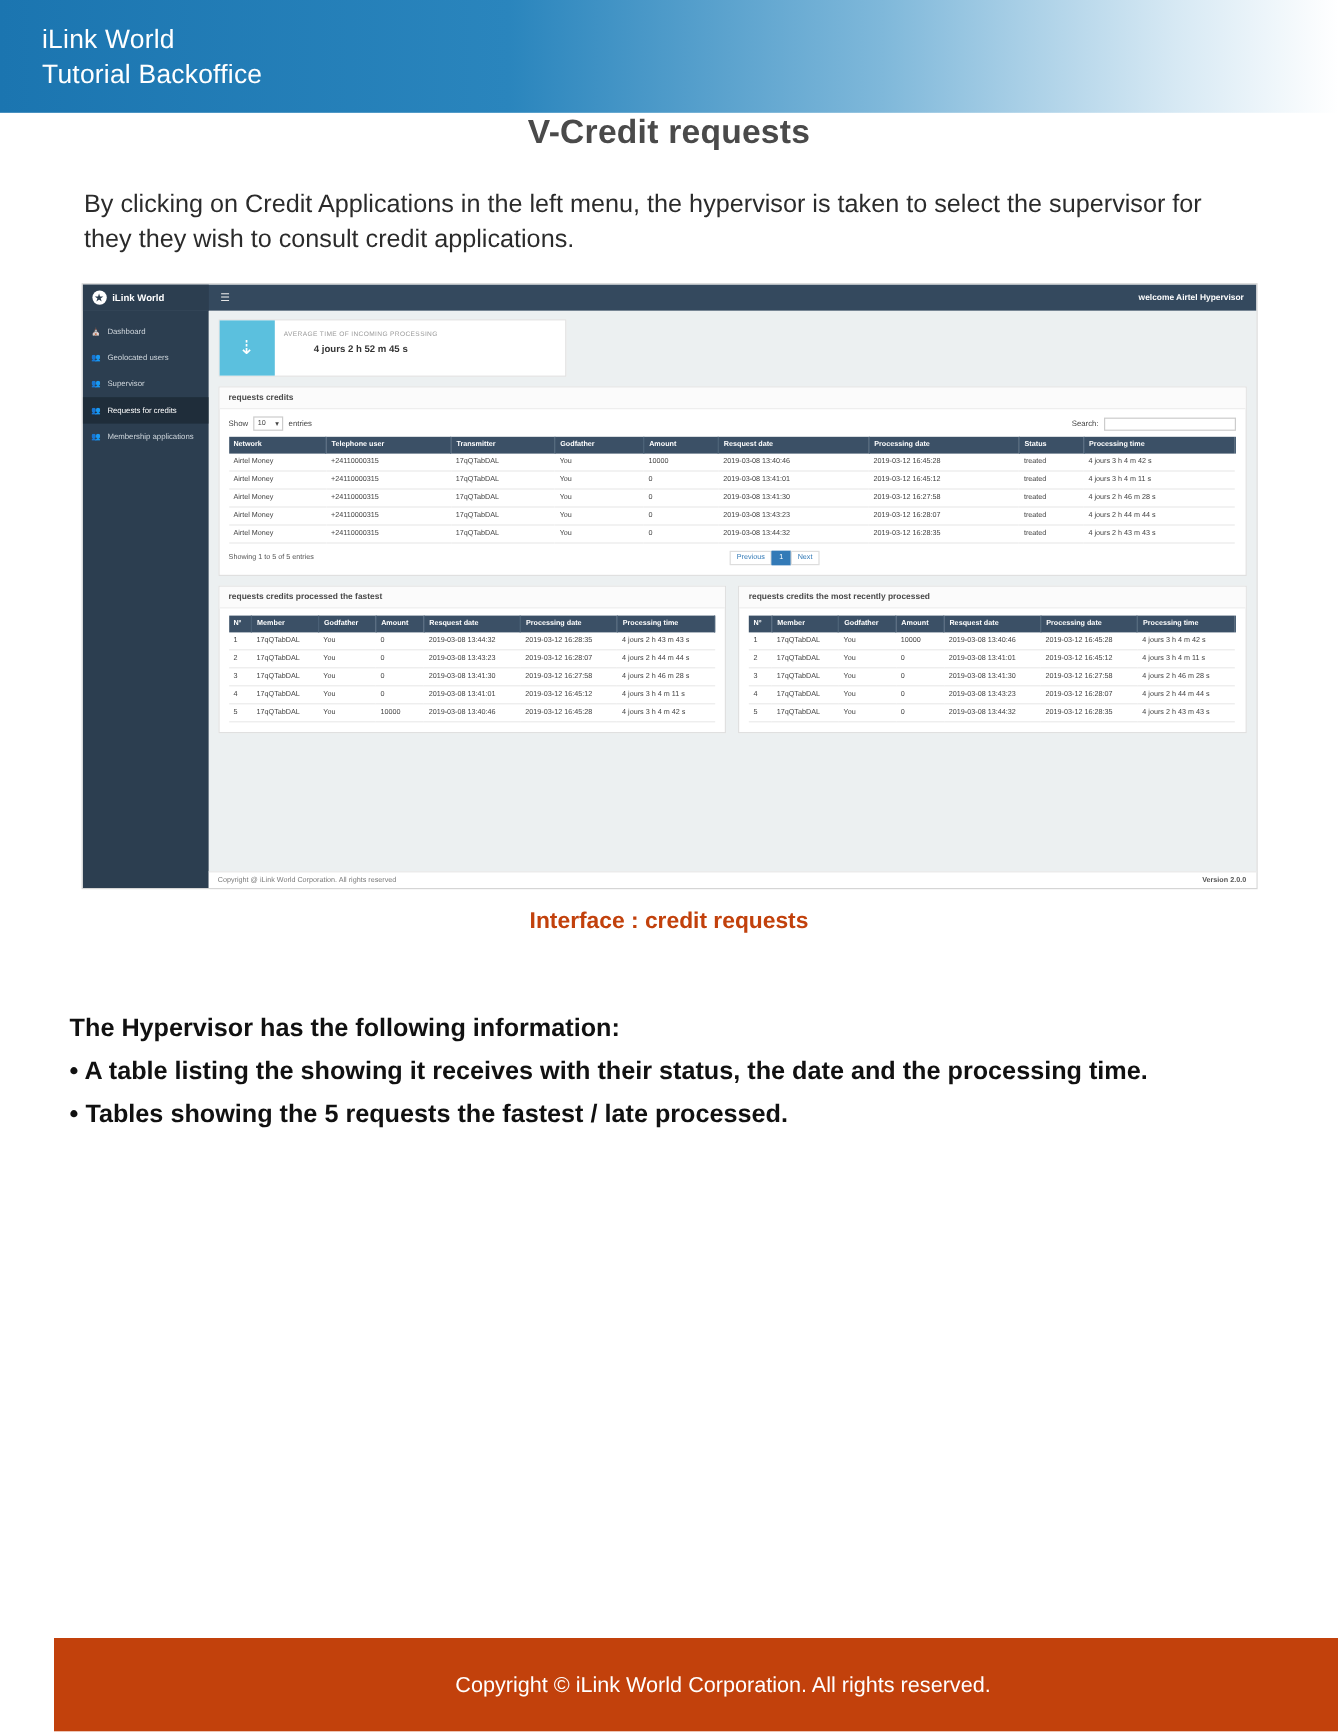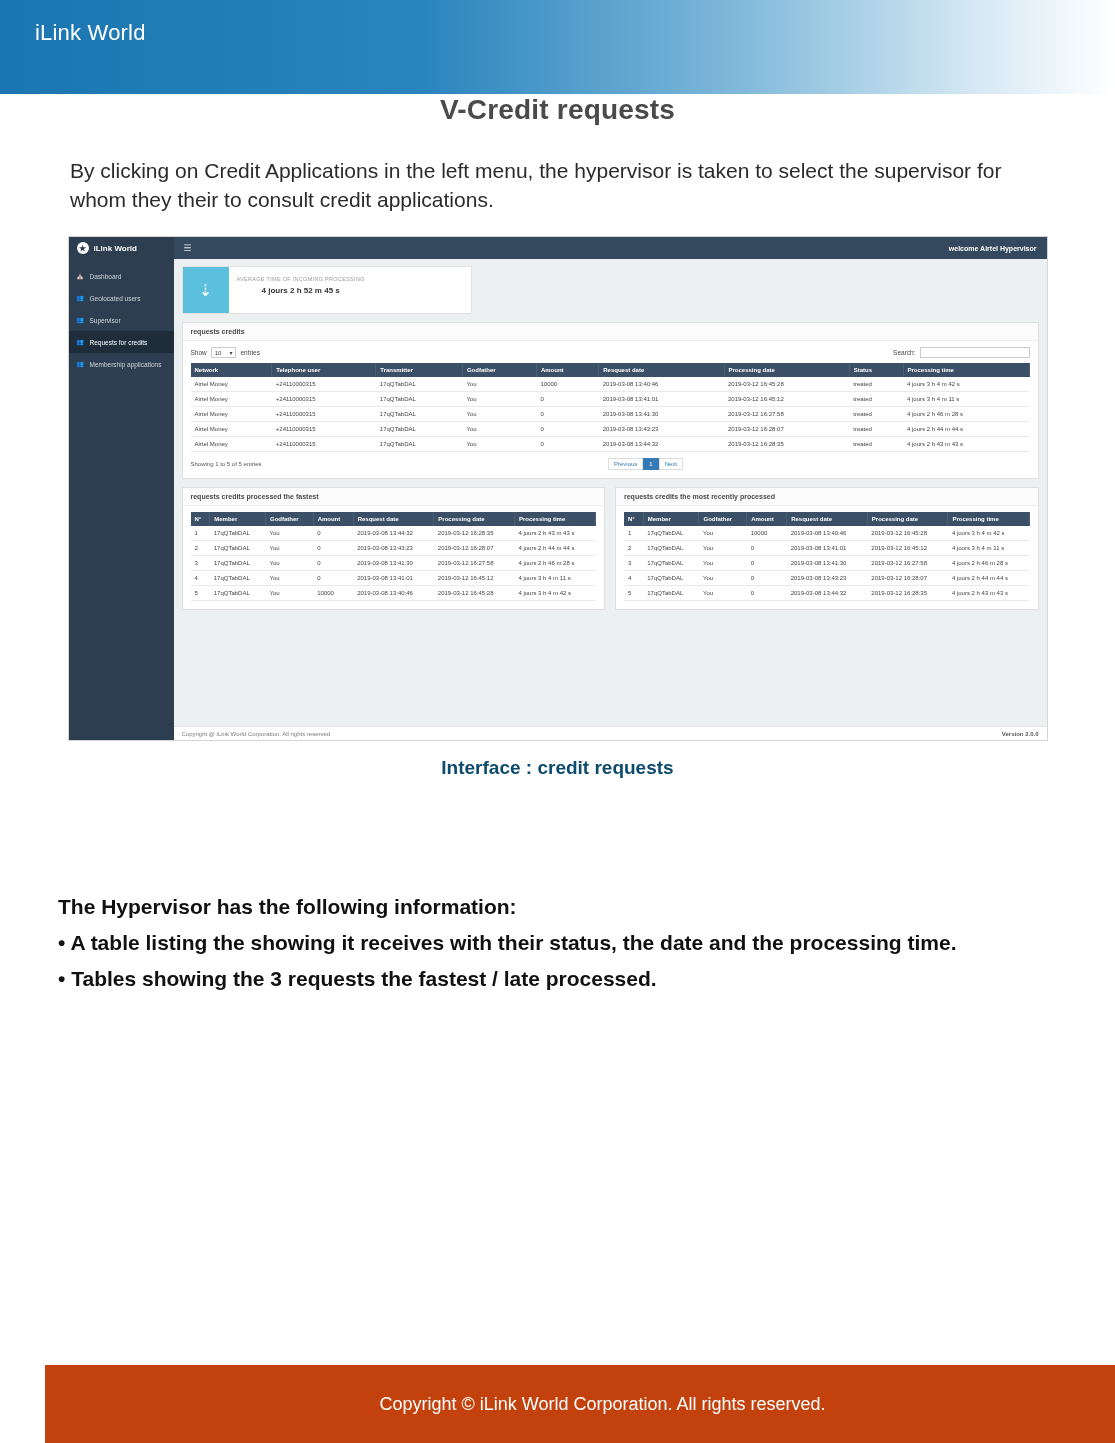--- a/index.html
+++ b/index.html
@@ -182,27 +182,27 @@
     display: flex; align-items: center;
     padding: 0 8px;
     font-size: 6px; color: #7a7a7a;
   }
   .shot-footer .ver { margin-left: auto; font-weight: bold; color: #555; }
 
   .caption {
     text-align: center;
     font-size: 19px;
     font-weight: bold;
-    color: #0c4a6e;
+    color: #c2410c;
     margin-top: 16px;
   }
 
   
   .info {
-    margin: 110px 58px 0 58px;
+    margin: 60px 58px 0 58px;
     font-size: 21px;
     line-height: 36px;
     font-weight: bold;
     color: #111;
   }
 
   
   .page-footer {
     position: absolute;
     left: 0; bottom: 0;
@@ -213,25 +213,26 @@
     display: flex; align-items: center; justify-content: center;
     font-size: 18px;
     margin-left: 45px;
   }
 </style>
 </head>
 <body>
 
 <div class="page-header">
   <div class="line">iLink World</div>
+  <div class="line">Tutorial Backoffice</div>
 </div>
 
 <div class="doc-title">V-Credit requests</div>
 
-<div class="intro">By clicking on Credit Applications in the left menu, the hypervisor is taken to select the supervisor for whom they their to consult credit applications.</div>
+<div class="intro">By clicking on Credit Applications in the left menu, the hypervisor is taken to select the supervisor for they they wish to consult credit applications.</div>
 
 <div class="shot">
 
   <div class="shot-topbar">
     <div class="shot-brand">
       <span class="brand-circle">★</span>
       <span>iLink World</span>
     </div>
     <span class="burger">☰</span>
     <span class="welcome">welcome Airtel Hypervisor</span>
@@ -513,18 +514,18 @@
     <span>Copyright @ iLink World Corporation. All rights reserved</span>
     <span class="ver">Version 2.0.0</span>
   </div>
 </div>
 
 <div class="caption">Interface : credit requests</div>
 
 <div class="info">
   <div>The Hypervisor has the following information:</div>
   <div>• A table listing the showing it receives with their status, the date and the processing time.</div>
-  <div>• Tables showing the 3 requests the fastest / late processed.</div>
+  <div>• Tables showing the 5 requests the fastest / late processed.</div>
 </div>
 
 <div class="page-footer">
   <span>Copyright © iLink World Corporation. All rights reserved.</span>
 </div>
 
 </body></html>

